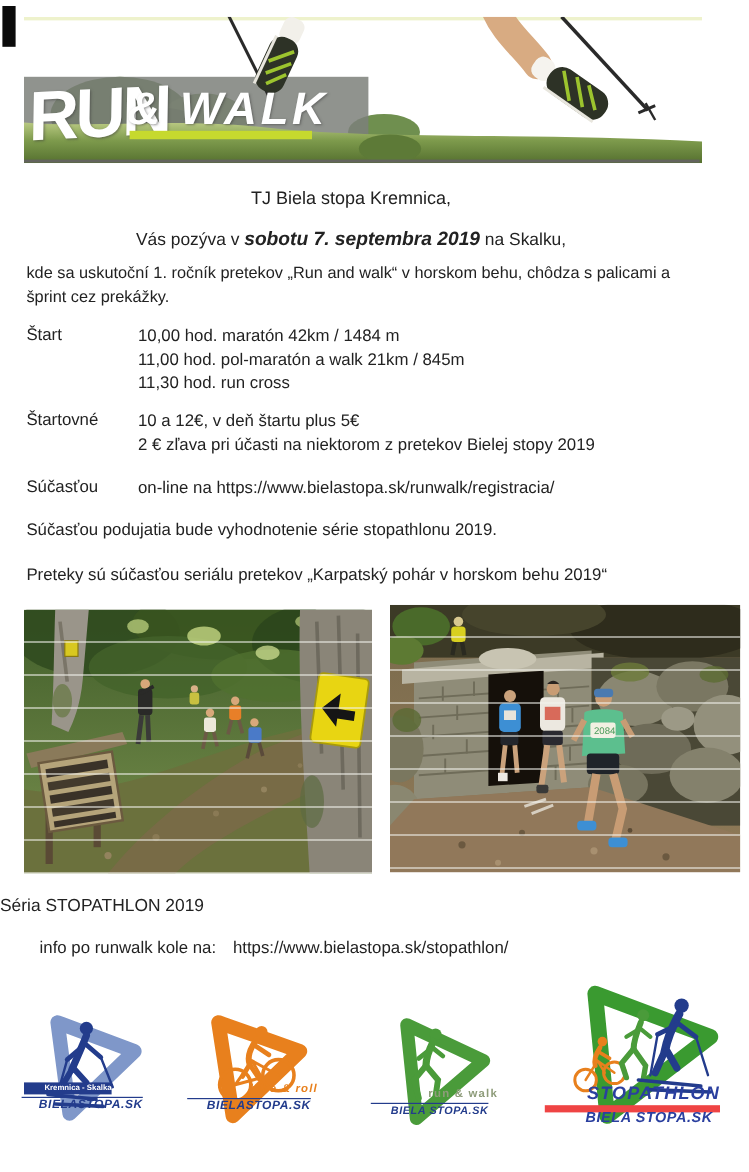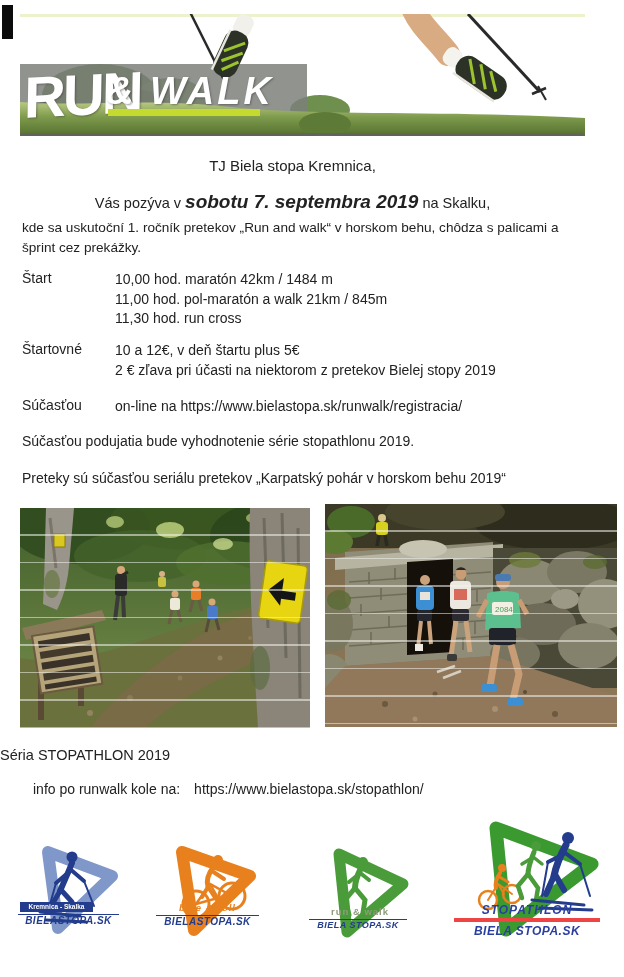--- a/index.html
+++ b/index.html
@@ -16,21 +16,21 @@
   .brand-run{position:absolute;left:4px;top:52px;font-size:58px;font-weight:bold;
              color:#fff;line-height:1;letter-spacing:-3px;transform:rotate(-3deg) skewX(-4deg);
              text-shadow:1px 1px 2px rgba(60,60,60,.5);}
   .brand-walk{position:absolute;left:86px;top:56px;font-size:38px;font-weight:bold;font-style:italic;
               color:#fff;letter-spacing:3px;text-shadow:1px 1px 2px rgba(60,60,60,.5);}
   .brand-underline{position:absolute;left:88px;top:95px;width:152px;height:7px;background:#c6d92e;}
 
   
   .org-title{left:0;top:157px;width:585px;text-align:center;font-size:15px;}
   .invite{left:0;top:191px;width:585px;text-align:center;font-size:14.5px;white-space:nowrap;}
-  .invite b{font-size:19px;font-style:italic;}
+  .invite b{font-size:16px;font-style:italic;}
   .body1{left:22px;top:220px;font-size:13.6px;white-space:nowrap;}
   .body2{left:22px;top:240px;font-size:13.6px;white-space:nowrap;}
 
   .dblock{left:22px;font-size:14px;display:flex;}
   .dblock .dlabel{width:93px;flex:0 0 93px;}
   .dblock .dlines div{line-height:19.5px;white-space:nowrap;}
   .blk-start{top:270px;}
   .blk-fee{top:341px;}
   .blk-reg{top:397px;}
 
@@ -45,37 +45,37 @@
      background:repeating-linear-gradient(to bottom,transparent 0,transparent 26px,
                 rgba(242,242,236,.55) 26px,rgba(242,242,236,.55) 27.5px);}
 
   .series-title{left:0;top:747px;width:585px;text-align:left;font-size:14.5px;}
   .series-info{left:33px;top:781px;font-size:14px;white-space:nowrap;}
   .series-info .lbl{margin-right:14px;}
 
   
   .logo{text-align:center;}
   .logo svg{position:absolute;left:0;top:0;}
-  .logo .cap1,.logo .cap2{position:absolute;left:0;right:0;text-align:center;}
+  .logo .cap1,.logo .cap2{position:absolute;left:0;right:0;text-align:right;}
   .logo1{left:18px;top:832px;width:105px;height:105px;}
   .logo1 .cap1{top:70px;left:2px;right:30px;background:#233c8c;color:#fff;font-size:6.5px;
                font-weight:bold;line-height:10px;}
   .logo1 .cap2{top:82px;left:0;right:4px;color:#233c8c;font-size:10px;font-weight:bold;font-style:italic;
                border-top:1.5px solid #233c8c;letter-spacing:.5px;}
   .logo2{left:150px;top:834px;width:115px;height:103px;}
   .logo2 .cap1{top:68px;color:#e8801d;font-size:9.5px;font-weight:bold;font-style:italic;letter-spacing:1px;}
   .logo2 .cap2{top:81px;left:6px;right:6px;color:#233c8c;font-size:10px;font-weight:bold;font-style:italic;
                border-top:1.5px solid #233c8c;letter-spacing:.5px;}
   .logo3{left:305px;top:838px;width:110px;height:103px;}
   .logo3 .cap1{top:68px;color:#8e9c7a;font-size:9.5px;font-weight:bold;letter-spacing:1px;}
   .logo3 .cap2{top:81px;left:4px;right:8px;color:#233c8c;font-size:9px;font-weight:bold;font-style:italic;
                border-top:1.5px solid #233c8c;letter-spacing:.5px;}
   .logo4{left:452px;top:812px;width:156px;height:134px;}
-  .logo4 .cap1{top:91px;left:2px;right:8px;color:#2a3f9f;font-size:12px;font-weight:bold;font-style:italic;
-               letter-spacing:1px;border-bottom:4px solid #ef4444;padding-bottom:1px;}
+  .logo4 .cap1{top:91px;left:2px;right:8px;color:#2a3f9f;font-size:15px;font-weight:bold;font-style:italic;
+               letter-spacing:1px;border-bottom:6px solid #ef4444;padding-bottom:1px;}
   .logo4 .cap2{top:112px;left:8px;right:14px;color:#2a3f9f;font-size:12px;font-weight:bold;font-style:italic;
                letter-spacing:.5px;}
 
   
   .watermark{left:0;top:954px;width:172px;height:23px;background:#000;color:#fff;
              font-family:"DejaVu Sans Mono",monospace;font-weight:bold;font-size:13.5px;
              line-height:23px;padding-left:8px;box-sizing:border-box;margin-top:48px;}
 </style>
 </head>
 <body>

